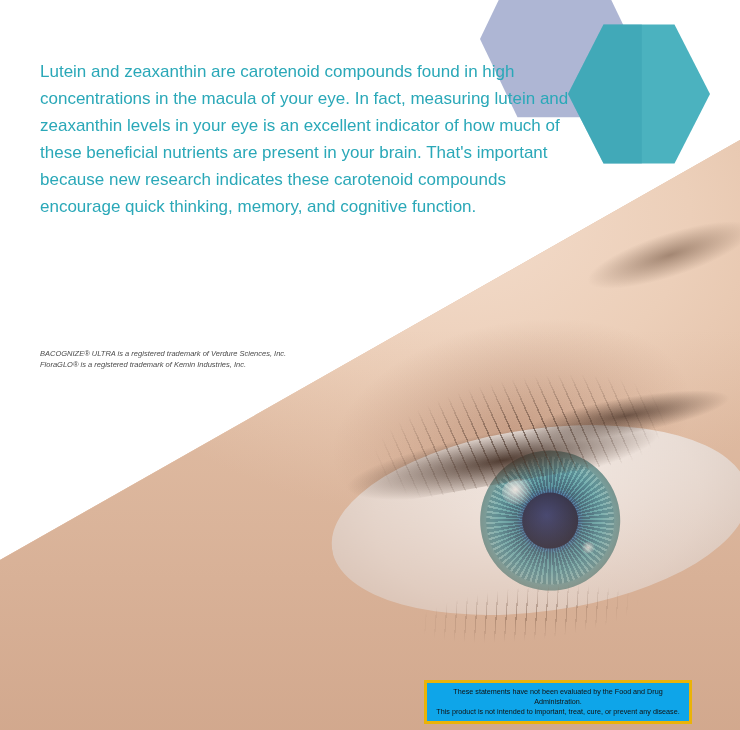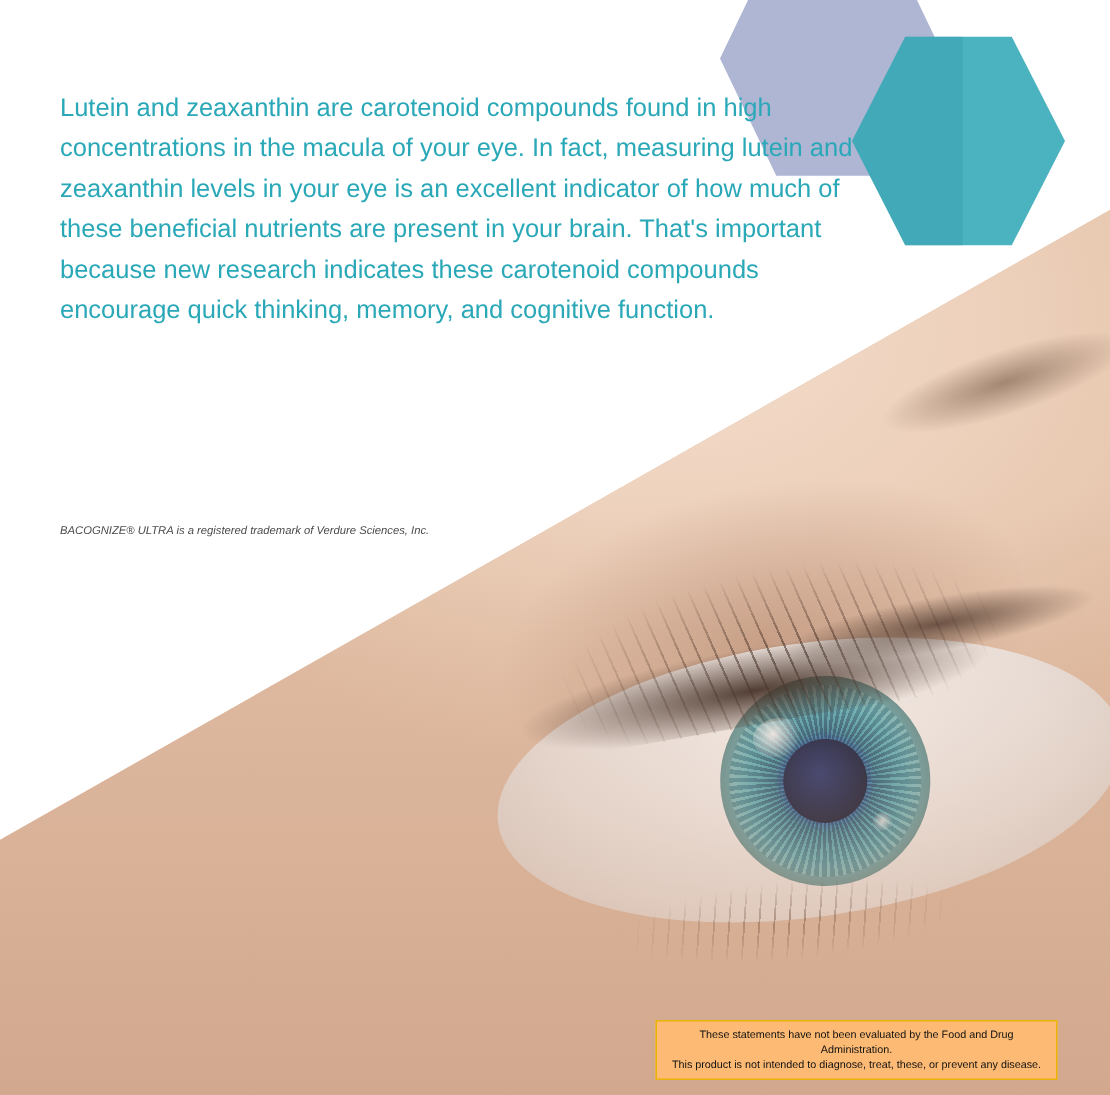--- a/index.html
+++ b/index.html
@@ -230,25 +230,25 @@
     width: 330px;
     font-size: 7.5px;
     line-height: 11px;
     color: #4a4a4a;
     font-style: italic;
   }
 
   
   .disclaimer {
     position: absolute;
-    left: 437px;
+    left: 424px;
     top: 680px;
     width: 268px;
-    border: 1px solid #eab308;
-    background: #fdba74;
+    border: 3px solid #eab308;
+    background: #0ea5e9;
     padding: 4px 6px;
     box-sizing: border-box;
     text-align: center;
     font-size: 7.2px;
     line-height: 10px;
     color: #111111;
   }
 </style>
 </head>
 <body>
@@ -283,20 +283,21 @@
     <div class="hex hex-teal"></div>
     <div class="hex hex-teal-dark"></div>
   </div>
 
   <div class="content">
     <p class="body-copy">Lutein and zeaxanthin are carotenoid compounds found in high concentrations in the macula of your eye. In fact, measuring lutein and zeaxanthin levels in your eye is an excellent indicator of how much of these beneficial nutrients are present in your brain. That's important because new research indicates these carotenoid compounds encourage quick thinking, memory, and cognitive function.</p>
   </div>
 
   <div class="trademarks">
     <div>BACOGNIZE® ULTRA is a registered trademark of Verdure Sciences, Inc.</div>
+    <div>FloraGLO® is a registered trademark of Kemin Industries, Inc.</div>
   </div>
 
   <div class="disclaimer">
     <div>These statements have not been evaluated by the Food and Drug Administration.</div>
-    <div>This product is not intended to diagnose, treat, these, or prevent any disease.</div>
+    <div>This product is not intended to important, treat, cure, or prevent any disease.</div>
   </div>
 
 </div>
 
 </body></html>

